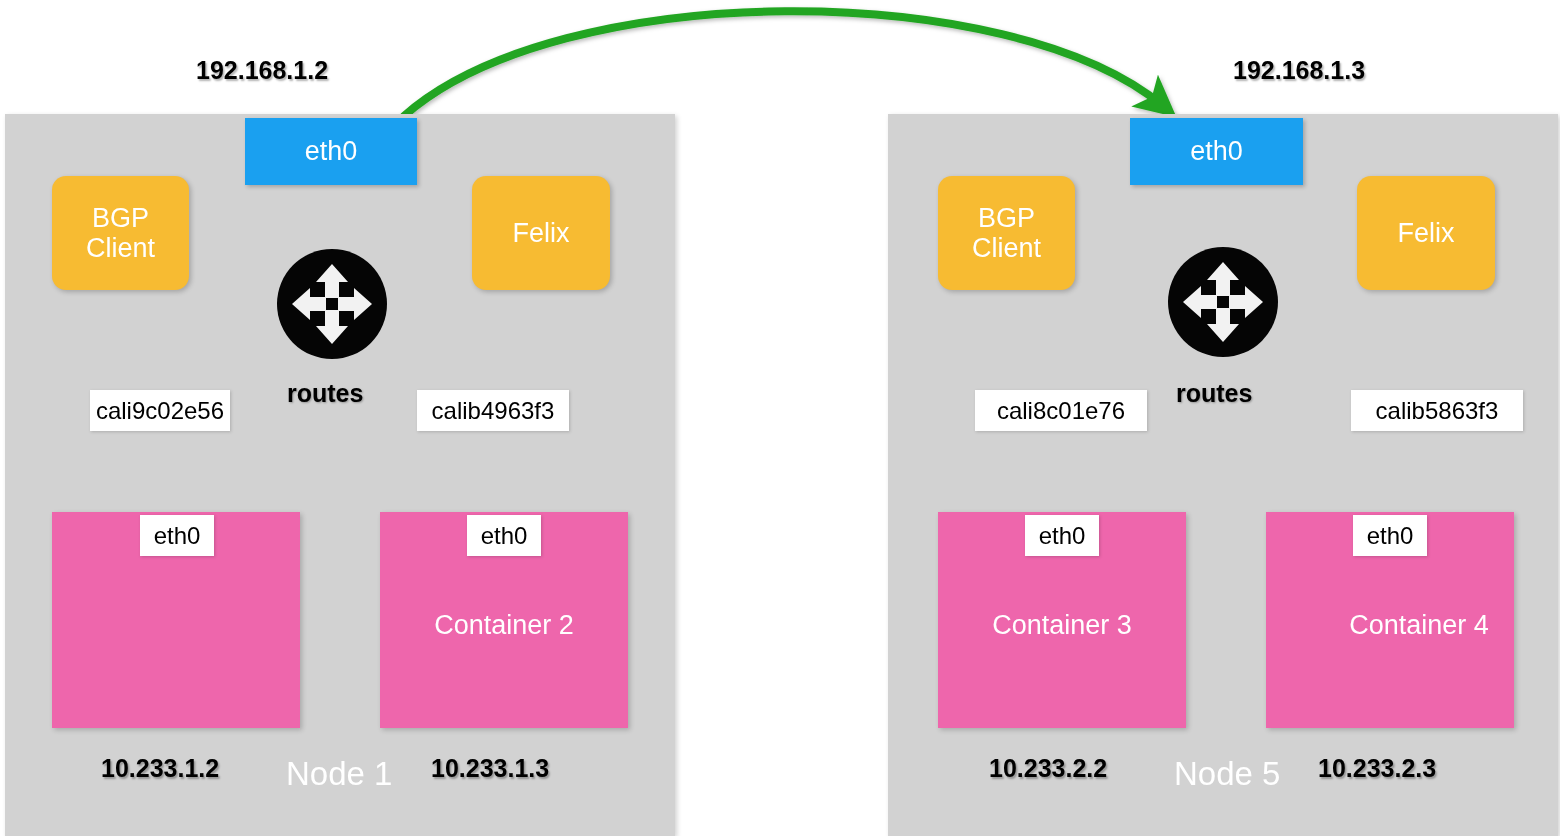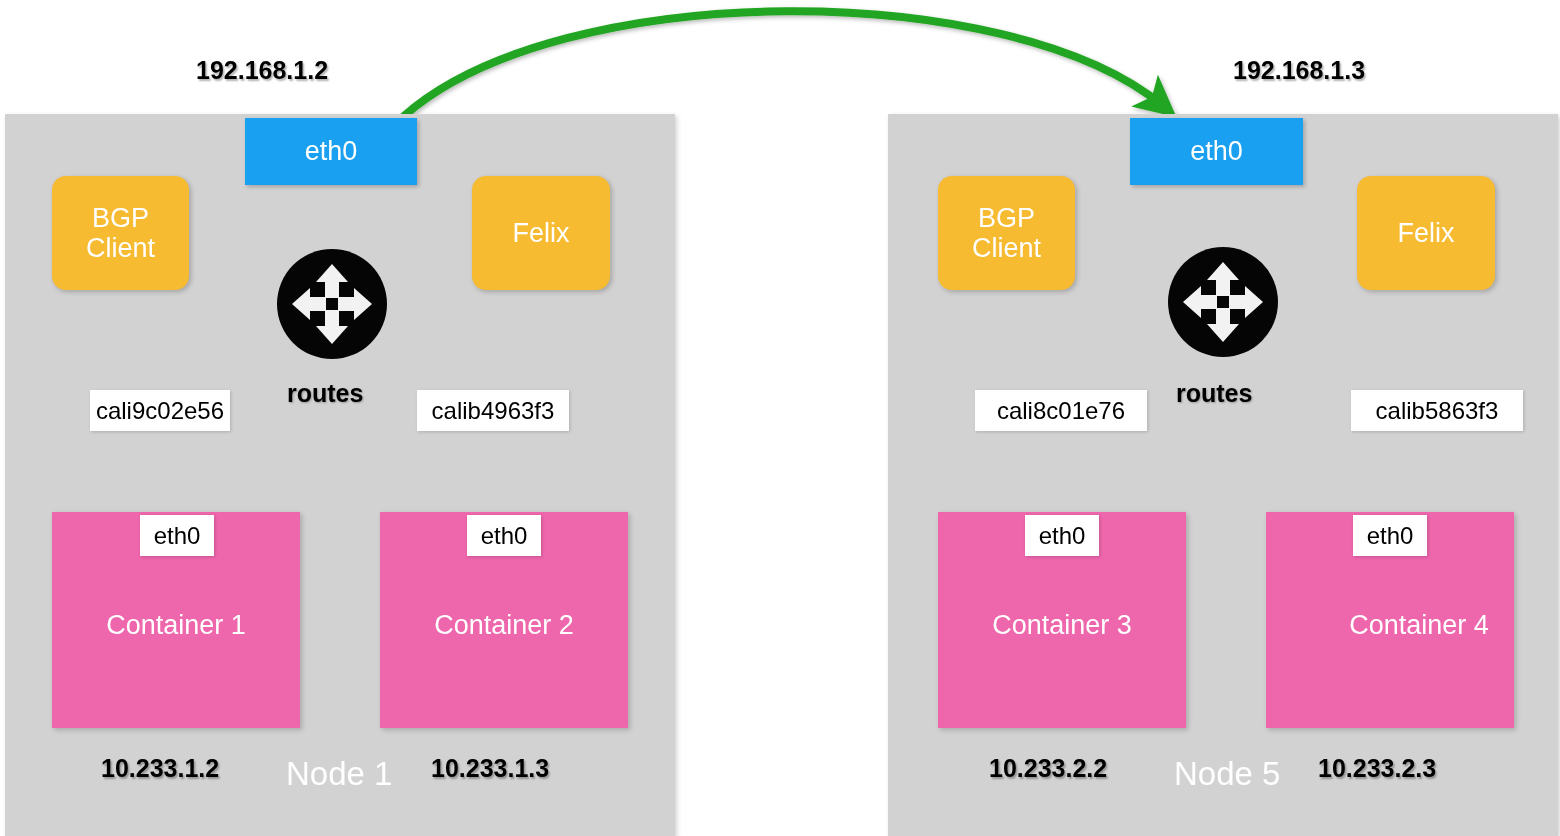--- a/index.html
+++ b/index.html
@@ -172,21 +172,20 @@
     </svg>
   </div>
 
   <div class="routes-label" style="left:287px; top:379px;">routes</div>
 
   <div class="iface-chip" style="left:90px; top:390px; width:140px; height:41px;">cali9c02e56</div>
 
   <div class="iface-chip" style="left:417px; top:390px; width:152px; height:41px;text-align:center;">calib4963f3</div>
 
   <div class="container-box" style="left:52px; top:512px; width:248px; height:216px;"></div>
-  <div class="container-label" style="left:52px; top:610px; width:248px;">Container 1</div>
   <div class="iface-chip" style="left:140px; top:515px; width:74px; height:41px;">eth0</div>
   <div class="ip-label" style="left:101px; top:754px;">10.233.1.2</div>
 
   <div class="container-box" style="left:380px; top:512px; width:248px; height:216px;"></div>
   <div class="container-label" style="left:380px; top:610px; width:248px;">Container  2</div>
   <div class="iface-chip" style="left:467px; top:515px; width:74px; height:41px;">eth0</div>
   <div class="ip-label" style="left:431px; top:754px;">10.233.1.3</div>
 
   <div class="node-label" style="left:286px; top:755px;">Node 1</div>
 

